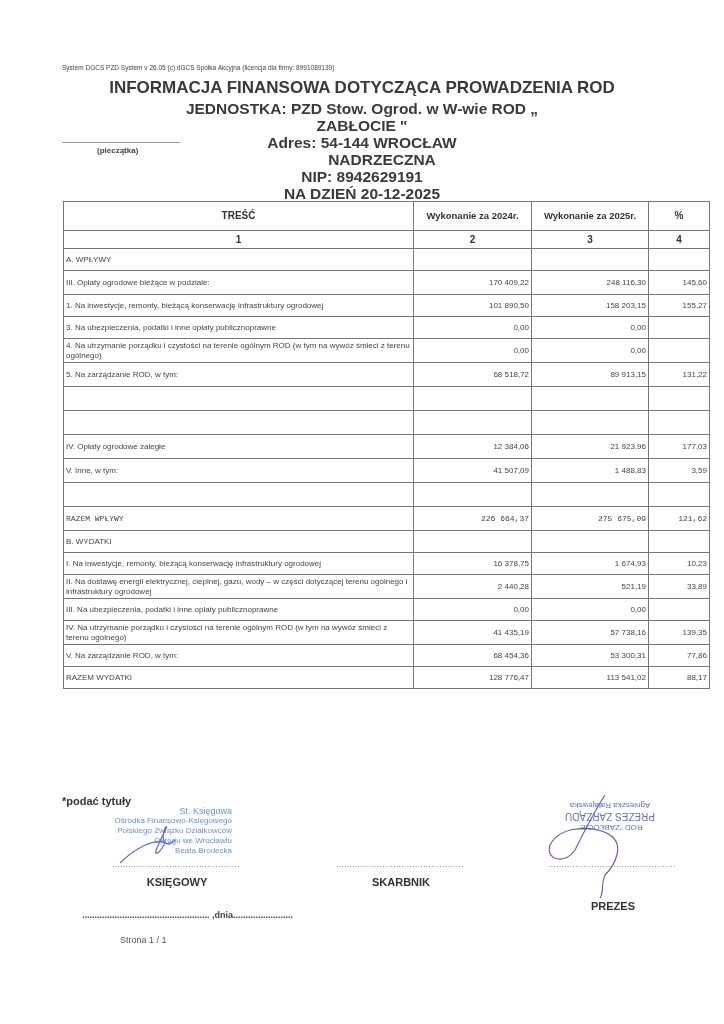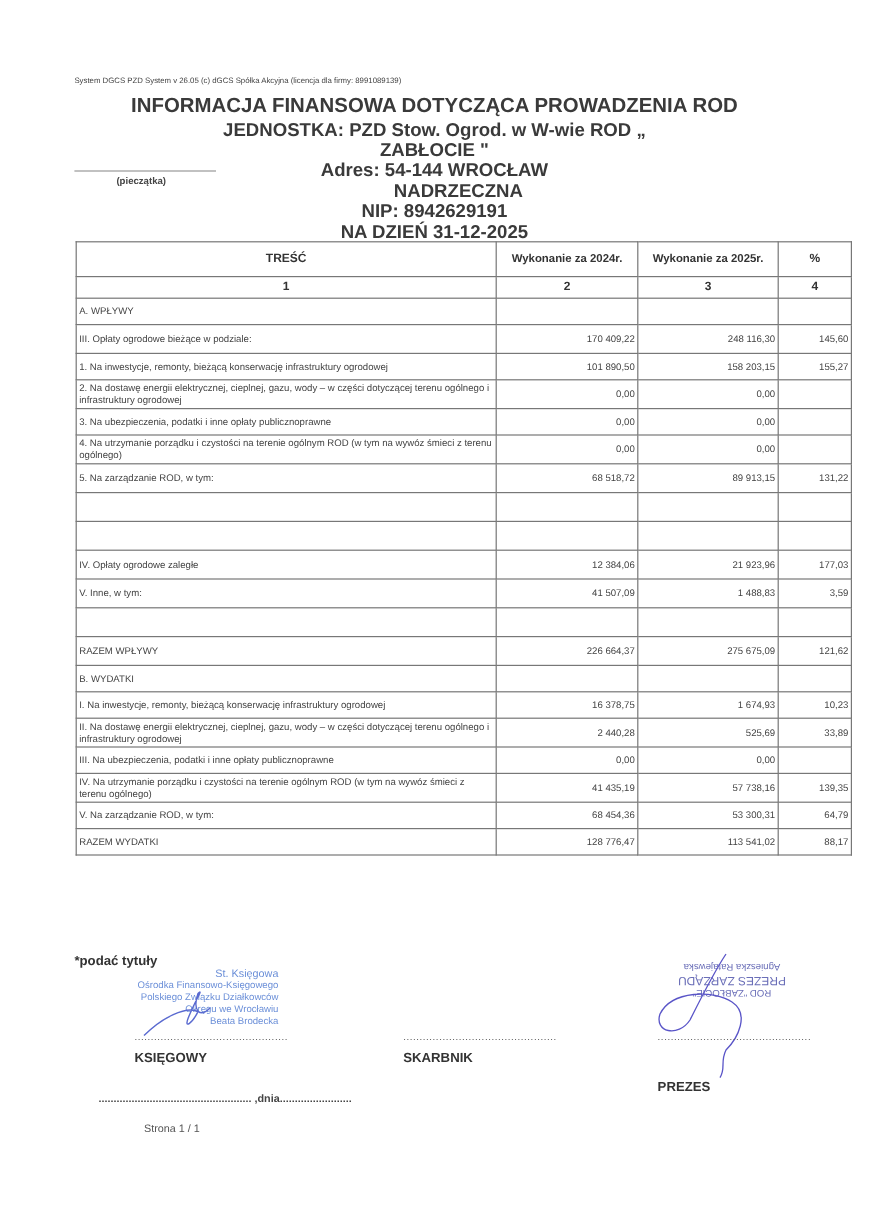--- a/index.html
+++ b/index.html
@@ -19,38 +19,38 @@
   .stamp-label { left:97px; top:146px; font-size:8px; font-weight:bold; color:#444; }
 
   table.fin { position:absolute; left:63px; top:201px; width:646px; border-collapse:collapse; table-layout:fixed; }
   table.fin td { border:1px solid #777; font-size:8px; color:#444; padding:0 2px; overflow:hidden; line-height:10px; }
   table.fin td.num { text-align:right; }
   table.fin td.hdr { text-align:center; font-weight:bold; font-size:10px; color:#333; }
   col.c1 { width:350px; } col.c2 { width:118px; } col.c3 { width:117px; } col.c4 { width:61px; }
 
   .footnote { left:62px; top:795px; font-size:11px; font-weight:bold; color:#333; }
   .sig-dots { font-size:8px; color:#555; letter-spacing:0.5px; }
-  .sig-label { font-size:11px; font-weight:bold; color:#333; }
+  .sig-label { font-size:11px; font-weight:bold; color:#333; text-align:center; }
   .date-line { left:82px; top:910px; font-size:9px; color:#444; font-weight:bold; }
   .page { left:120px; top:935px; font-size:9px; color:#555; }
   .stampblue { color:#6b8fd8; font-size:8px; text-align:center; line-height:10px; }
   .stamprot { color:#6b6fb8; font-size:8px; transform:rotate(180deg); text-align:center; line-height:11px; }
 </style>
 </head>
 <body>
 
 <div class="abs sysline">System DGCS PZD System v 26.05  (c) dGCS Spółka Akcyjna (licencja dla firmy: 8991089139)</div>
 
 <div class="abs title t1">INFORMACJA FINANSOWA DOTYCZĄCA PROWADZENIA ROD</div>
 <div class="abs title t2">JEDNOSTKA: PZD Stow. Ogrod. w W-wie ROD „</div>
 <div class="abs title t3">ZABŁOCIE "</div>
 <div class="abs title t4">Adres: 54-144 WROCŁAW</div>
 <div class="abs title t5">NADRZECZNA</div>
 <div class="abs title t6">NIP: 8942629191</div>
-<div class="abs title t7">NA DZIEŃ 31-12-2025</div>
+<div class="abs title t7">NA DZIEŃ 20-12-2025</div>
 
 <div class="abs stamp-line"></div>
 <div class="abs stamp-label">(pieczątka)</div>
 
 <table class="fin">
   <colgroup>
       <col class="c1">
       <col class="c2">
       <col class="c3">
       <col class="c4">
@@ -81,26 +81,20 @@
         <td class="num">170 409,22</td>
         <td class="num">248 116,30</td>
         <td class="num">145,60</td>
       </tr>
       <tr style="height: 22px;">
         <td>1. Na inwestycje, remonty, bieżącą konserwację  infrastruktury ogrodowej</td>
         <td class="num">101 890,50</td>
         <td class="num">158 203,15</td>
         <td class="num">155,27</td>
       </tr>
-      <tr style="height: 24px;">
-        <td>2. Na dostawę energii elektrycznej, cieplnej, gazu, wody – w części dotyczącej terenu ogólnego i infrastruktury ogrodowej</td>
-        <td class="num">0,00</td>
-        <td class="num">0,00</td>
-        <td class="num"></td>
-      </tr>
       <tr style="height: 22px;">
         <td>3. Na ubezpieczenia, podatki i inne opłaty publicznoprawne</td>
         <td class="num">0,00</td>
         <td class="num">0,00</td>
         <td class="num"></td>
       </tr>
       <tr style="height: 24px;">
         <td>4. Na utrzymanie porządku i czystości na terenie ogólnym ROD (w tym na wywóz śmieci z terenu ogólnego)</td>
         <td class="num">0,00</td>
         <td class="num">0,00</td>
@@ -135,61 +129,61 @@
         <td class="num">41 507,09</td>
         <td class="num">1 488,83</td>
         <td class="num">3,59</td>
       </tr>
       <tr style="height: 24px;">
         <td></td>
         <td class="num"></td>
         <td class="num"></td>
         <td class="num"></td>
       </tr>
-      <tr style="height: 24px;">
+      <tr style="height: 24px; font-family: Liberation Mono, monospace;">
         <td>RAZEM WPŁYWY</td>
         <td class="num">226 664,37</td>
         <td class="num">275 675,09</td>
         <td class="num">121,62</td>
       </tr>
       <tr style="height: 22px;">
         <td>B. WYDATKI</td>
         <td class="num"></td>
         <td class="num"></td>
         <td class="num"></td>
       </tr>
       <tr style="height: 22px;">
         <td>I. Na inwestycje, remonty, bieżącą konserwację  infrastruktury ogrodowej</td>
         <td class="num">16 378,75</td>
         <td class="num">1 674,93</td>
         <td class="num">10,23</td>
       </tr>
       <tr style="height: 24px;">
         <td>II. Na dostawę energii elektrycznej, cieplnej, gazu, wody – w części dotyczącej terenu ogólnego i infrastruktury ogrodowej</td>
         <td class="num">2 440,28</td>
-        <td class="num">525,69</td>
+        <td class="num">521,19</td>
         <td class="num">33,89</td>
       </tr>
       <tr style="height: 22px;">
         <td>III. Na ubezpieczenia, podatki i inne opłaty publicznoprawne</td>
         <td class="num">0,00</td>
         <td class="num">0,00</td>
         <td class="num"></td>
       </tr>
       <tr style="height: 24px;">
         <td>IV. Na utrzymanie porządku i czystości na terenie ogólnym ROD (w tym na wywóz śmieci z terenu ogólnego)</td>
         <td class="num">41 435,19</td>
         <td class="num">57 738,16</td>
         <td class="num">139,35</td>
       </tr>
       <tr style="height: 22px;">
         <td>V. Na zarządzanie ROD, w tym:</td>
         <td class="num">68 454,36</td>
         <td class="num">53 300,31</td>
-        <td class="num">64,79</td>
+        <td class="num">77,86</td>
       </tr>
       <tr style="height: 22px;">
         <td>RAZEM WYDATKI</td>
         <td class="num">128 776,47</td>
         <td class="num">113 541,02</td>
         <td class="num">88,17</td>
       </tr>
     </tbody>
 </table>
 

